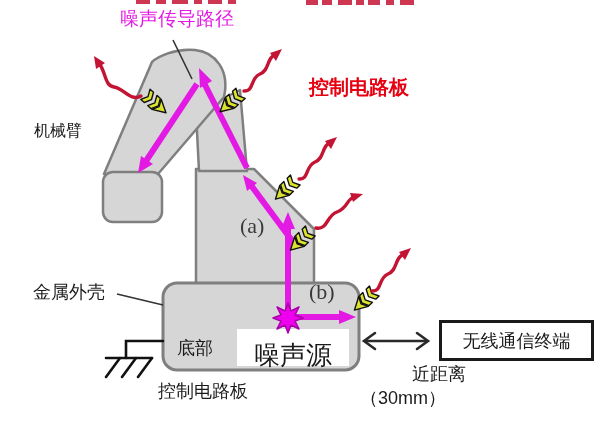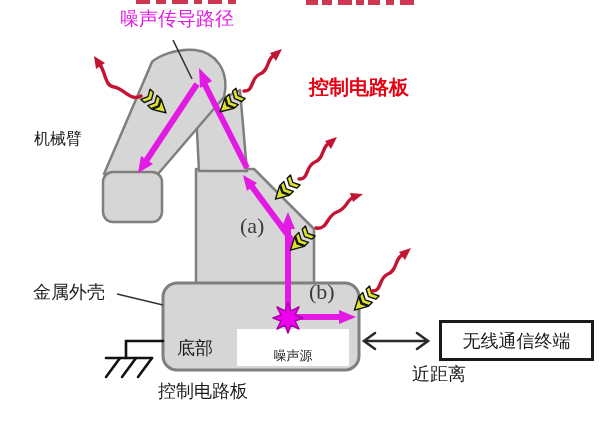--- a/index.html
+++ b/index.html
@@ -5,21 +5,21 @@
   html,body{margin:0;padding:0;background:#fff;}
   #stage{
     position:relative;width:600px;height:432px;background:#fff;overflow:hidden;
     font-family:"Liberation Sans","DejaVu Sans",sans-serif;color:#1a1a1a;
   }
   #stage svg{position:absolute;left:0;top:0;}
   .lbl{position:absolute;white-space:nowrap;line-height:1.2;}
   .magenta-text{color:var(--magenta);font-weight:normal;font-size:19px;margin-left:8px;}
   .red-text{color:var(--red_text);font-weight:bold;font-size:20px;}
   .blk{font-size:18px;color:#1a1a1a;}
-  .arm-label{left:0;top:119px;width:116px;text-align:center;font-size:16px;line-height:24px;white-space:nowrap;margin-top:8px;}
+  .arm-label{left:0;top:119px;width:116px;text-align:center;font-size:16px;line-height:24px;white-space:nowrap;}
   .paren-label{font-family:"Liberation Serif","DejaVu Serif",serif;font-size:22px;color:#3a3a3a;}
   .centered-box-label{text-align:center;}
   #terminal-box{
     position:absolute;left:439px;top:320px;width:155px;height:41px;
     border:3px solid #1a1a1a;background:#fff;box-sizing:border-box;
     display:flex;align-items:center;justify-content:center;font-size:18px;
   }
   
   .shape{fill:var(--shape_fill);stroke:var(--shape_border);stroke-width:2.5;stroke-linejoin:round;}
   .base{stroke-width:3;}
@@ -131,29 +131,30 @@
   <div class="lbl red-text" style="left:309px;top:75px;">控制电路板</div>
 
   <div class="lbl arm-label">
     <div>机械臂</div>
   </div>
 
   <div class="lbl blk" style="left:33px;top:282px;">金属外壳</div>
 
   <div class="lbl blk" style="left:177px;top:338px;">底部</div>
 
-  <div class="lbl blk centered-box-label" style="left:237px;top:348px;width:112px;font-size:13px;">噪声源</div>
+  <div class="lbl blk centered-box-label" style="left:237px;top:340px;width:112px;font-size:26px;">噪声源</div>
 
   <div class="lbl paren-label" style="left:240px;top:213px;">(a)</div>
 
   <div class="lbl paren-label" style="left:309px;top:279px;">(b)</div>
 
   <div class="lbl blk" style="left:158px;top:381px;line-height:21px;">
     <div>控制电路板</div>
   </div>
 
   <div class="lbl blk" style="left:368px;top:364px;margin-left:44px;">近距离</div>
+  <div class="lbl blk" style="left:360px;top:388px;">（30mm）</div>
 
   <div id="terminal-box">
     <span>无线通信终端</span>
   </div>
 
 </div>
 
 </body></html>

